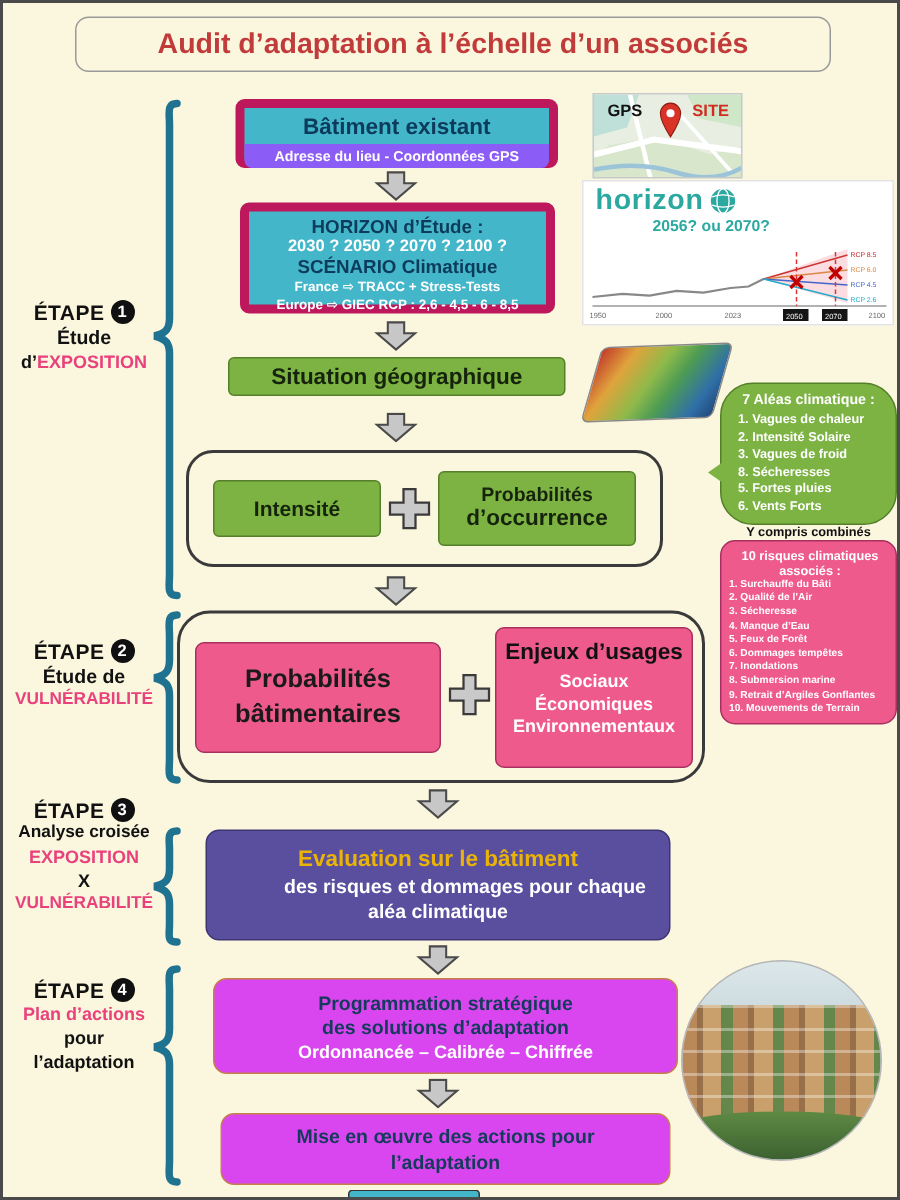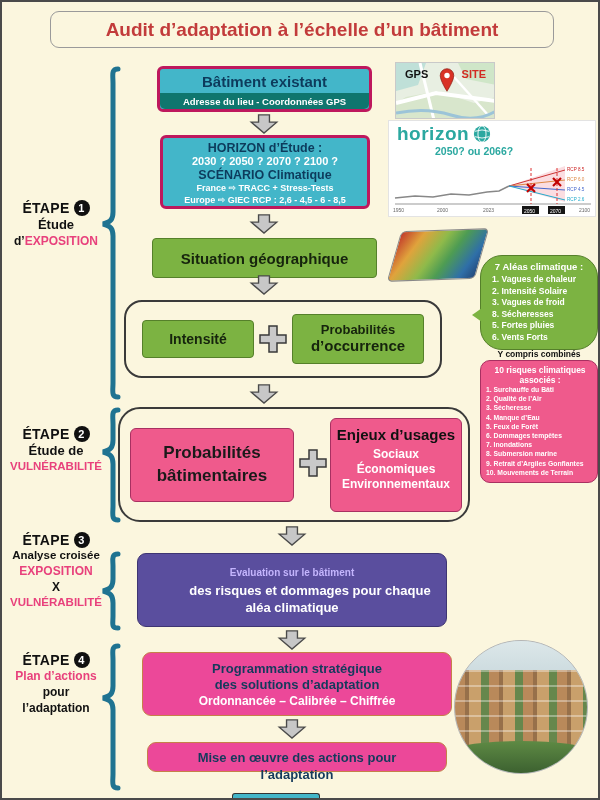--- a/index.html
+++ b/index.html
@@ -8,41 +8,41 @@
   .page { position:relative; width:600px; height:800px; background:#FBF6DE; border:2px solid #4a4a4a; overflow:hidden; }
   .abs { position:absolute; }
   .b { font-weight:bold; }
   .ctr { text-align:center; }
   .flexc { display:flex; align-items:center; justify-content:center; }
 
   .title-box { left:48px; top:9px; width:504px; height:37px; border:1.5px solid #9a9a9a; border-radius:9px;
                color:#C23B3B; font-size:19px; font-weight:bold; }
 
   
-  .cyan   { background:#43B6C9; border:3px solid #be185d; border-radius:6px; }
+  .cyan   { background:#43B6C9; border:6px solid #be185d; border-radius:6px; }
   .greenb { background:#7CB342; border:1px solid #55802a; border-radius:4px; }
   .pinkb  { background:#EF5A8C; border:1px solid #a83061; border-radius:6px; }
   .purpleb{ background:#5A4E9E; border:1px solid #3e3572; border-radius:9px; }
-  .orangeb{ background:#ec4899; border:1px solid #c58049; border-radius:9px; }
+  .orangeb{ background:#d946ef; border:1px solid #c58049; border-radius:9px; }
   .outline{ border:2px solid #3a3a3a; border-radius:18px; }
 
   .navy { color:#0D3B5C; }
   .white{ color:#ffffff; }
   .darkg{ color:#16240D; }
   .pinktx{ color:#E8417C; }
 
   .step { width:96px; text-align:center; color:#111; }
   .step .etl { font-size:14px; font-weight:bold; letter-spacing:.3px; display:flex; align-items:center; justify-content:center; gap:4px; }
   .badge { display:inline-block; width:16px; height:16px; border-radius:50%; background:#101010; color:#fff;
            font-size:11px; line-height:16px; text-align:center; font-weight:bold; }
   .s13 { font-size:13px; font-weight:bold; line-height:17px; }
   .s12 { font-size:12px; font-weight:bold; line-height:16px; }
   .s115{ font-size:11.5px; font-weight:bold; line-height:15px; }
 
-  .sub-band { background:#0f766e; color:#fff; font-weight:bold; font-size:9.5px; padding:2.5px 0;
+  .sub-band { background:#8b5cf6; color:#fff; font-weight:bold; font-size:9.5px; padding:2.5px 0;
               border-radius:0 0 5px 5px; }
 
   .aleas-box { background:#7CB342; border:1px solid #55802a; border-radius:22px; padding:5px 4px 6px 4px; }
   .aleas-box .tl { color:#fff; font-weight:bold; font-size:9.5px; text-align:center; margin-bottom:2px; }
   .aleas-box li { color:#fff; font-weight:bold; font-size:8.5px; line-height:11.5px; list-style:none; text-align:left; padding-left:7px; }
   .aleas-tail { position:absolute; left:-9px; top:52px; width:0; height:0;
                 border-top:7px solid transparent; border-bottom:7px solid transparent; border-right:10px solid #7CB342; }
   .risques-box { background:#EF5A8C; border:1px solid #a83061; border-radius:10px; padding:4px 3px 5px 5px; }
   .risques-box .tl { color:#fff; font-weight:bold; font-size:8.5px; line-height:10px; text-align:center; margin-bottom:0; }
   .risques-box li { color:#fff; font-weight:bold; font-size:6.8px; line-height:9.2px; list-style:none; text-align:left; white-space:nowrap; overflow:hidden; }
@@ -63,21 +63,21 @@
           background:repeating-linear-gradient(0deg, rgba(255,255,255,.35) 0 2px, transparent 2px 15px); }
   .photo .plants { position:absolute; left:0; right:0; bottom:0; height:24%;
           background:linear-gradient(#5E8A44,#3C6130); border-radius:50% 50% 0 0 / 30% 30% 0 0; }
 </style>
 </head>
 <body>
 
 <div class="page">
 
   <div class="abs title-box flexc ctr">
-    <span>Audit d’adaptation à l’échelle d’un bâtiment</span>
+    <span>Audit d’adaptation à l’échelle d’un associés</span>
   </div>
 
   <div class="abs step" style="left:6px; top:198px;">
     <div class="etl">
       <span>ÉTAPE</span>
       <span class="badge">1</span>
     </div>
     <div class="s13">Étude</div>
     <div class="s12"><span>d’</span><span class="pinktx">EXPOSITION</span></div>
   </div>
@@ -163,21 +163,21 @@
 
   <div class="abs chart-box" style="left:386px; top:118px; width:208px; height:97px;">
     <div class="abs flexc" style="left:8px; top:2px; gap:4px;">
       <span class="brand">horizon</span>
       <svg width="18" height="18" viewBox="0 0 20 20">
         <circle cx="10" cy="10" r="9" fill="#2BA8A0"></circle>
         <ellipse cx="10" cy="10" rx="4.5" ry="9" fill="none" stroke="#ffffff" stroke-width="1"></ellipse>
         <path d="M2,7 Q10,4 18,7 M2,13 Q10,16 18,13" stroke="#ffffff" fill="none" stroke-width="1"></path>
       </svg>
     </div>
-    <div class="abs brand-q" style="left:46px; top:24px;">2050? ou 2066?</div>
+    <div class="abs brand-q" style="left:46px; top:24px;">2056? ou 2070?</div>
     <svg class="abs" style="left:0; top:37px;" width="208" height="60" viewBox="0 0 208 60">
       <line x1="6" y1="46" x2="202" y2="46" stroke="#999" stroke-width="1"></line>
       <polygon points="120,28 176,8 176,44" fill="rgba(236,100,120,0.22)"></polygon>
       <polyline points="6,40 26,38 44,39 62,36 80,37 98,34 110,33 120,28" fill="none" stroke="#888" stroke-width="1.5"></polyline>
       <line x1="120" y1="28" x2="176" y2="12" stroke="#cc3333" stroke-width="1"></line>
       <line x1="120" y1="28" x2="176" y2="22" stroke="#dd8844" stroke-width="1"></line>
       <line x1="120" y1="28" x2="176" y2="32" stroke="#4466cc" stroke-width="1"></line>
       <line x1="120" y1="28" x2="176" y2="42" stroke="#22aacc" stroke-width="1"></line>
       <line x1="142" y1="10" x2="142" y2="46" stroke="#D33" stroke-width="1" stroke-dasharray="3,2"></line>
       <line x1="168" y1="10" x2="168" y2="46" stroke="#D33" stroke-width="1" stroke-dasharray="3,2"></line>
@@ -201,21 +201,21 @@
       <rect x="159" y="48" width="17" height="8" fill="#151515"></rect>
       <text x="161" y="54.5" font-size="5" fill="#fff">2070</text>
       <text x="190" y="54" font-size="5" fill="#666">2100</text>
     </svg>
   </div>
 
   <svg class="abs" style="left:246px; top:212px;" width="32" height="20" viewBox="0 0 32 22">
     <polygon points="10,1 22,1 22,9 30,9 16,21 2,9 10,9" fill="#C7C7C7" stroke="#4A4A4A" stroke-width="1.5"></polygon>
   </svg>
 
-  <div class="abs greenb flexc" style="left:150px; top:236px; width:225px; height:40px;">
+  <div class="abs greenb flexc" style="left:150px; top:236px; width:225px; height:26px;">
     <span class="darkg b" style="font-size:15px;">Situation géographique</span>
   </div>
 
   <div class="abs topo" style="left:392px; top:228px; width:88px; height:50px;"></div>
 
   <svg class="abs" style="left:246px; top:273px;" width="32" height="20" viewBox="0 0 32 22">
     <polygon points="10,1 22,1 22,9 30,9 16,21 2,9 10,9" fill="#C7C7C7" stroke="#4A4A4A" stroke-width="1.5"></polygon>
   </svg>
 
   <div class="abs outline" style="left:122px; top:298px; width:318px; height:78px;"></div>
@@ -277,21 +277,21 @@
     <div class="white b" style="font-size:12px; line-height:15px; margin-top:3px;">Sociaux</div>
     <div class="white b" style="font-size:12px; line-height:15px;">Économiques</div>
     <div class="white b" style="font-size:12px; line-height:15px;">Environnementaux</div>
   </div>
 
   <svg class="abs" style="left:274px; top:524px;" width="32" height="20" viewBox="0 0 32 22">
     <polygon points="10,1 22,1 22,9 30,9 16,21 2,9 10,9" fill="#C7C7C7" stroke="#4A4A4A" stroke-width="1.5"></polygon>
   </svg>
 
   <div class="abs purpleb ctr" style="left:135px; top:551px; width:310px; height:74px; padding-top:10px;">
-    <div class="b" style="font-size:10px; line-height:18px; color:#c4b5fd;">Evaluation sur le bâtiment</div>
+    <div class="b" style="font-size:15px; line-height:18px; color:#eab308;">Evaluation sur le bâtiment</div>
     <div class="white b" style="font-size:13px; line-height:17px;margin-left:36px;">des risques et dommages pour chaque</div>
     <div class="white b" style="font-size:13px; line-height:17px;">aléa climatique</div>
   </div>
 
   <svg class="abs" style="left:274px; top:628px;" width="32" height="20" viewBox="0 0 32 22">
     <polygon points="10,1 22,1 22,9 30,9 16,21 2,9 10,9" fill="#C7C7C7" stroke="#4A4A4A" stroke-width="1.5"></polygon>
   </svg>
 
   <div class="abs orangeb ctr" style="left:140px; top:650px; width:310px; height:64px; padding-top:8px;">
     <div class="b" style="font-size:13px; line-height:16px; color:#143A5C;">Programmation stratégique</div>
@@ -303,20 +303,20 @@
     <div class="sky"></div>
     <div class="facade"></div>
     <div class="balconies"></div>
     <div class="plants"></div>
   </div>
 
   <svg class="abs" style="left:274px; top:717px;" width="32" height="20" viewBox="0 0 32 22">
     <polygon points="10,1 22,1 22,9 30,9 16,21 2,9 10,9" fill="#C7C7C7" stroke="#4A4A4A" stroke-width="1.5"></polygon>
   </svg>
 
-  <div class="abs orangeb ctr" style="left:145px; top:740px; width:300px; height:30px; padding-top:6px;">
+  <div class="abs orangeb ctr" style="left:145px; top:740px; width:300px; height:48px; padding-top:6px;">
     <div class="b" style="font-size:13px; line-height:17px; color:#143A5C;">Mise en œuvre des actions pour</div>
     <div class="b" style="font-size:13px; line-height:17px; color:#143A5C;">l’adaptation</div>
   </div>
 
   <div class="abs" style="left:230px; top:791px; width:88px; height:12px; background:#43B6C9; border:1.5px solid #333; border-bottom:none; border-radius:3px 3px 0 0;"></div>
 
 </div>
 
 </body></html>

